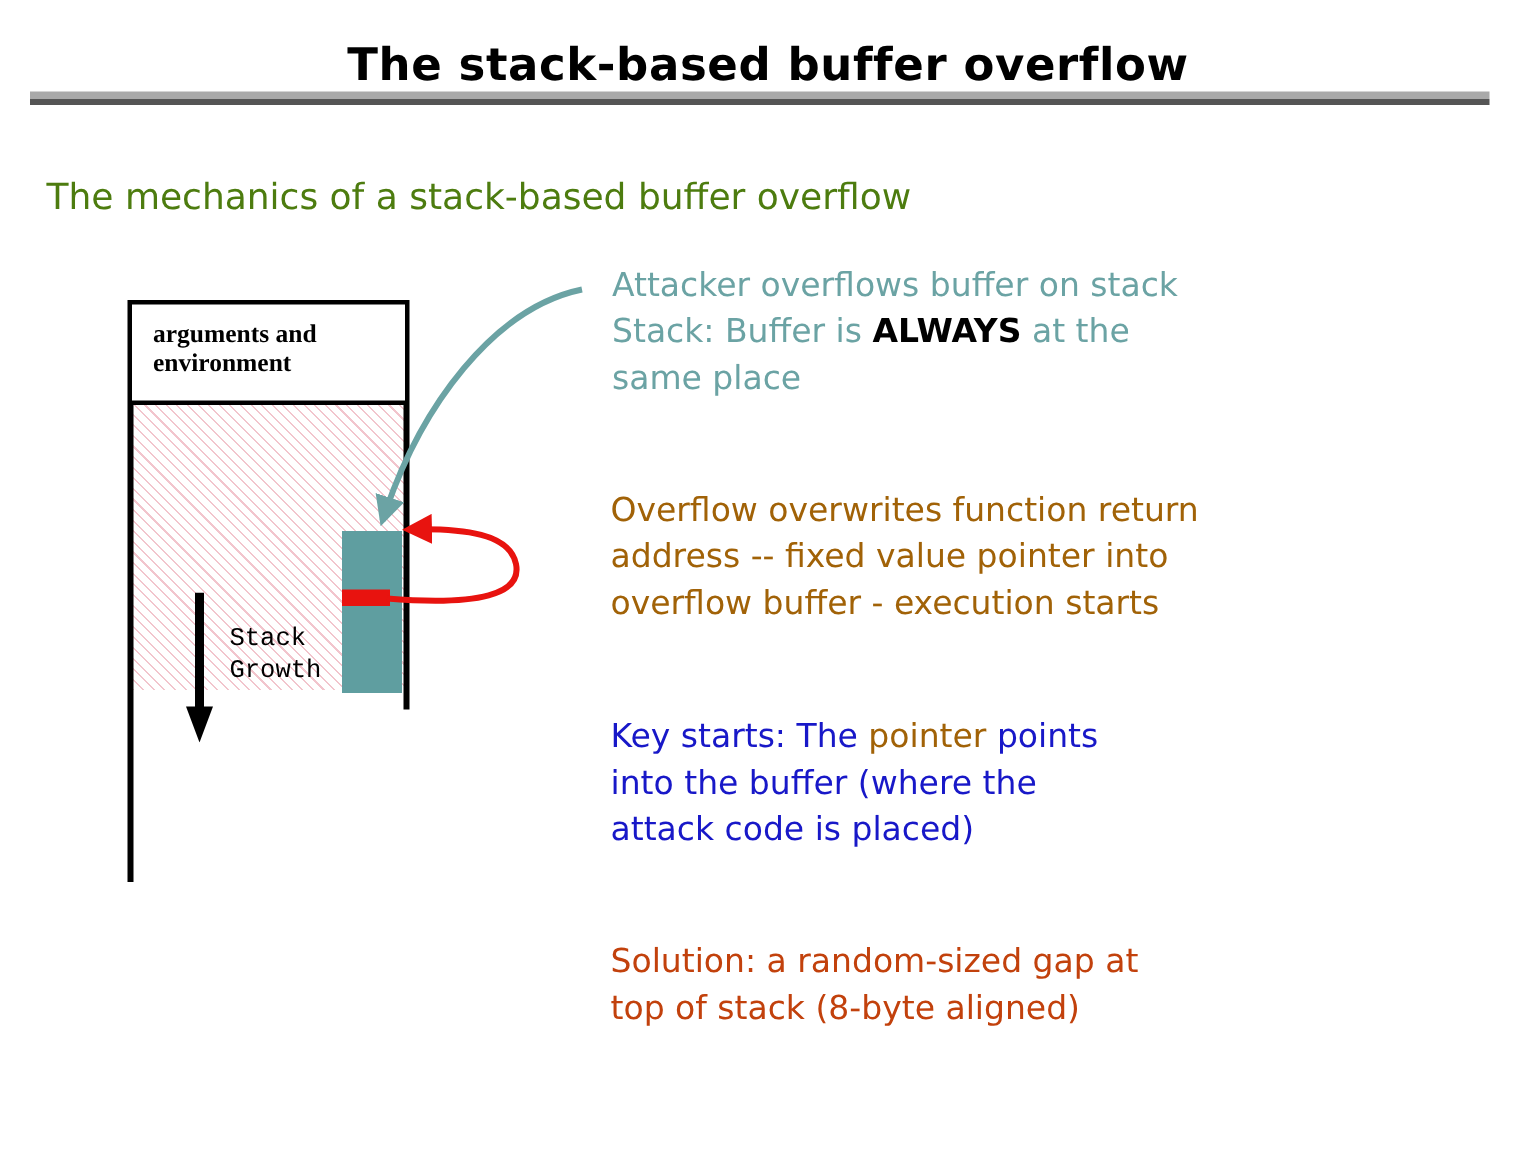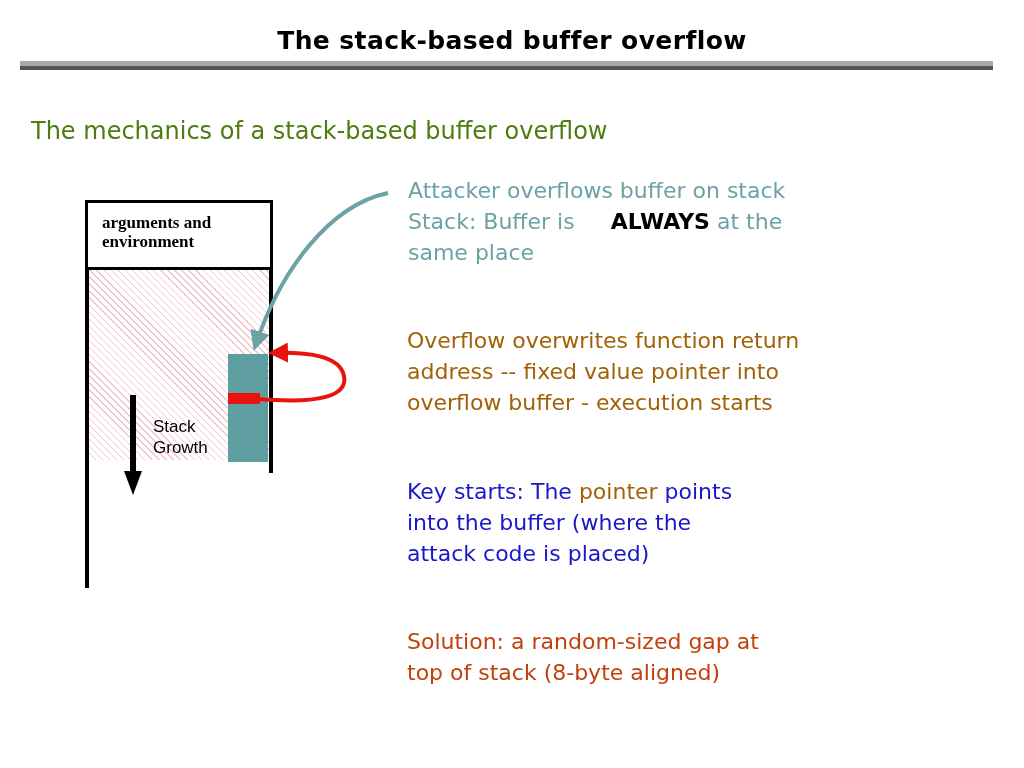--- a/index.html
+++ b/index.html
@@ -16,21 +16,21 @@
   }
 
   
   #slide-title {
     position: absolute;
     left: 0;
     top: 26px;
     width: 1024px;
     text-align: center;
     font-family: "DejaVu Sans", sans-serif;
-    font-size: 25px;
+    font-size: 30px;
     font-weight: bold;
     color: #000000;
     letter-spacing: 0.4px;
   }
   #title-divider {
     position: absolute;
     left: 20px;
     top: 61px;
     width: 973px;
     height: 9px;
@@ -144,21 +144,21 @@
     position: absolute;
     left: 42px;
     top: 199px;
     width: 22px;
     height: 100px;
   }
   #growth-label {
     position: absolute;
     left: 73px;
     top: 220px;
-    font-family: Liberation Sans, sans-serif;
+    font-family: Liberation Mono, monospace;
     font-size: 17px;
     line-height: 21px;
     color: #000000;
     white-space: pre-line;
   }
 
   
   #arrow-layer {
     position: absolute;
     left: 0;
@@ -178,21 +178,20 @@
   }
   #block-attacker {
     left: 408px;
     top: 175px;
     color: #6ba3a4;
     width: 520px;
   }
   #block-attacker .emph-black {
     color: #000000;
     font-weight: bold;
-    margin-left: 29px;
   }
   #block-overflow {
     left: 407px;
     top: 325px;
     color: #a16207;
     width: 540px;
   }
   #block-keypoint {
     left: 407px;
     top: 476px;

